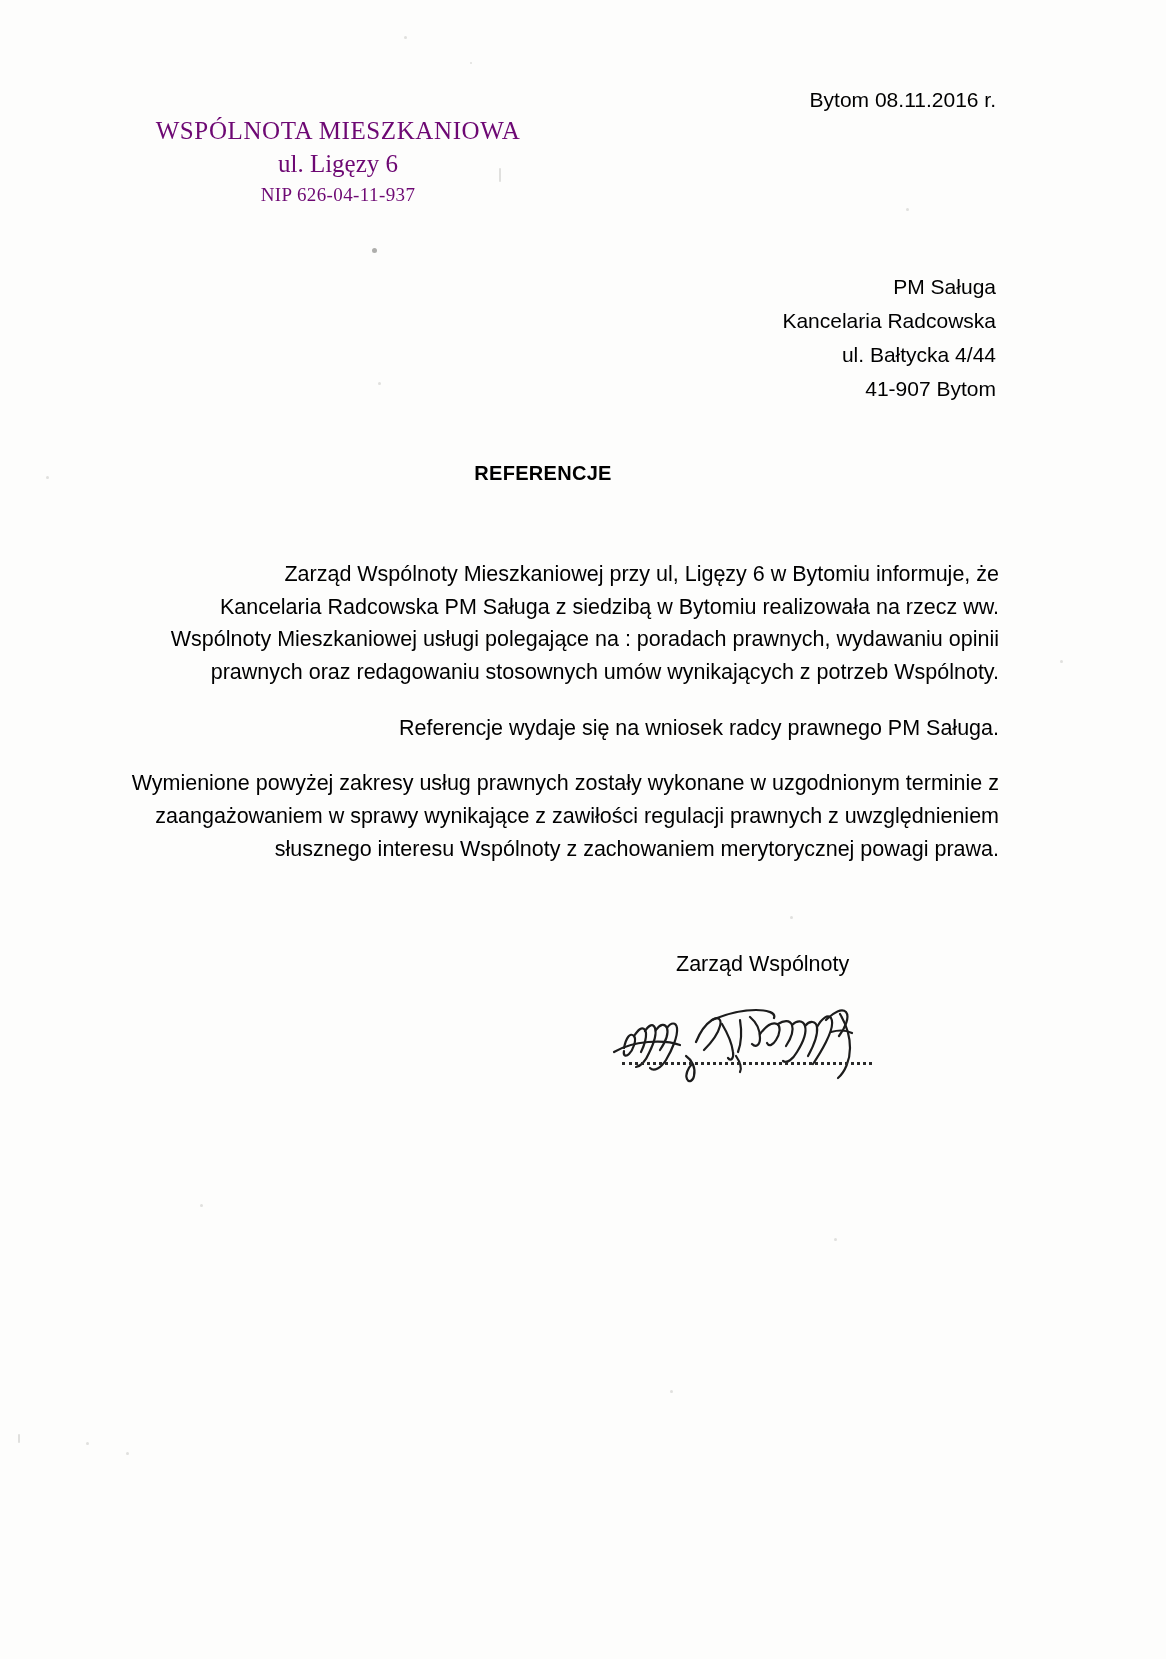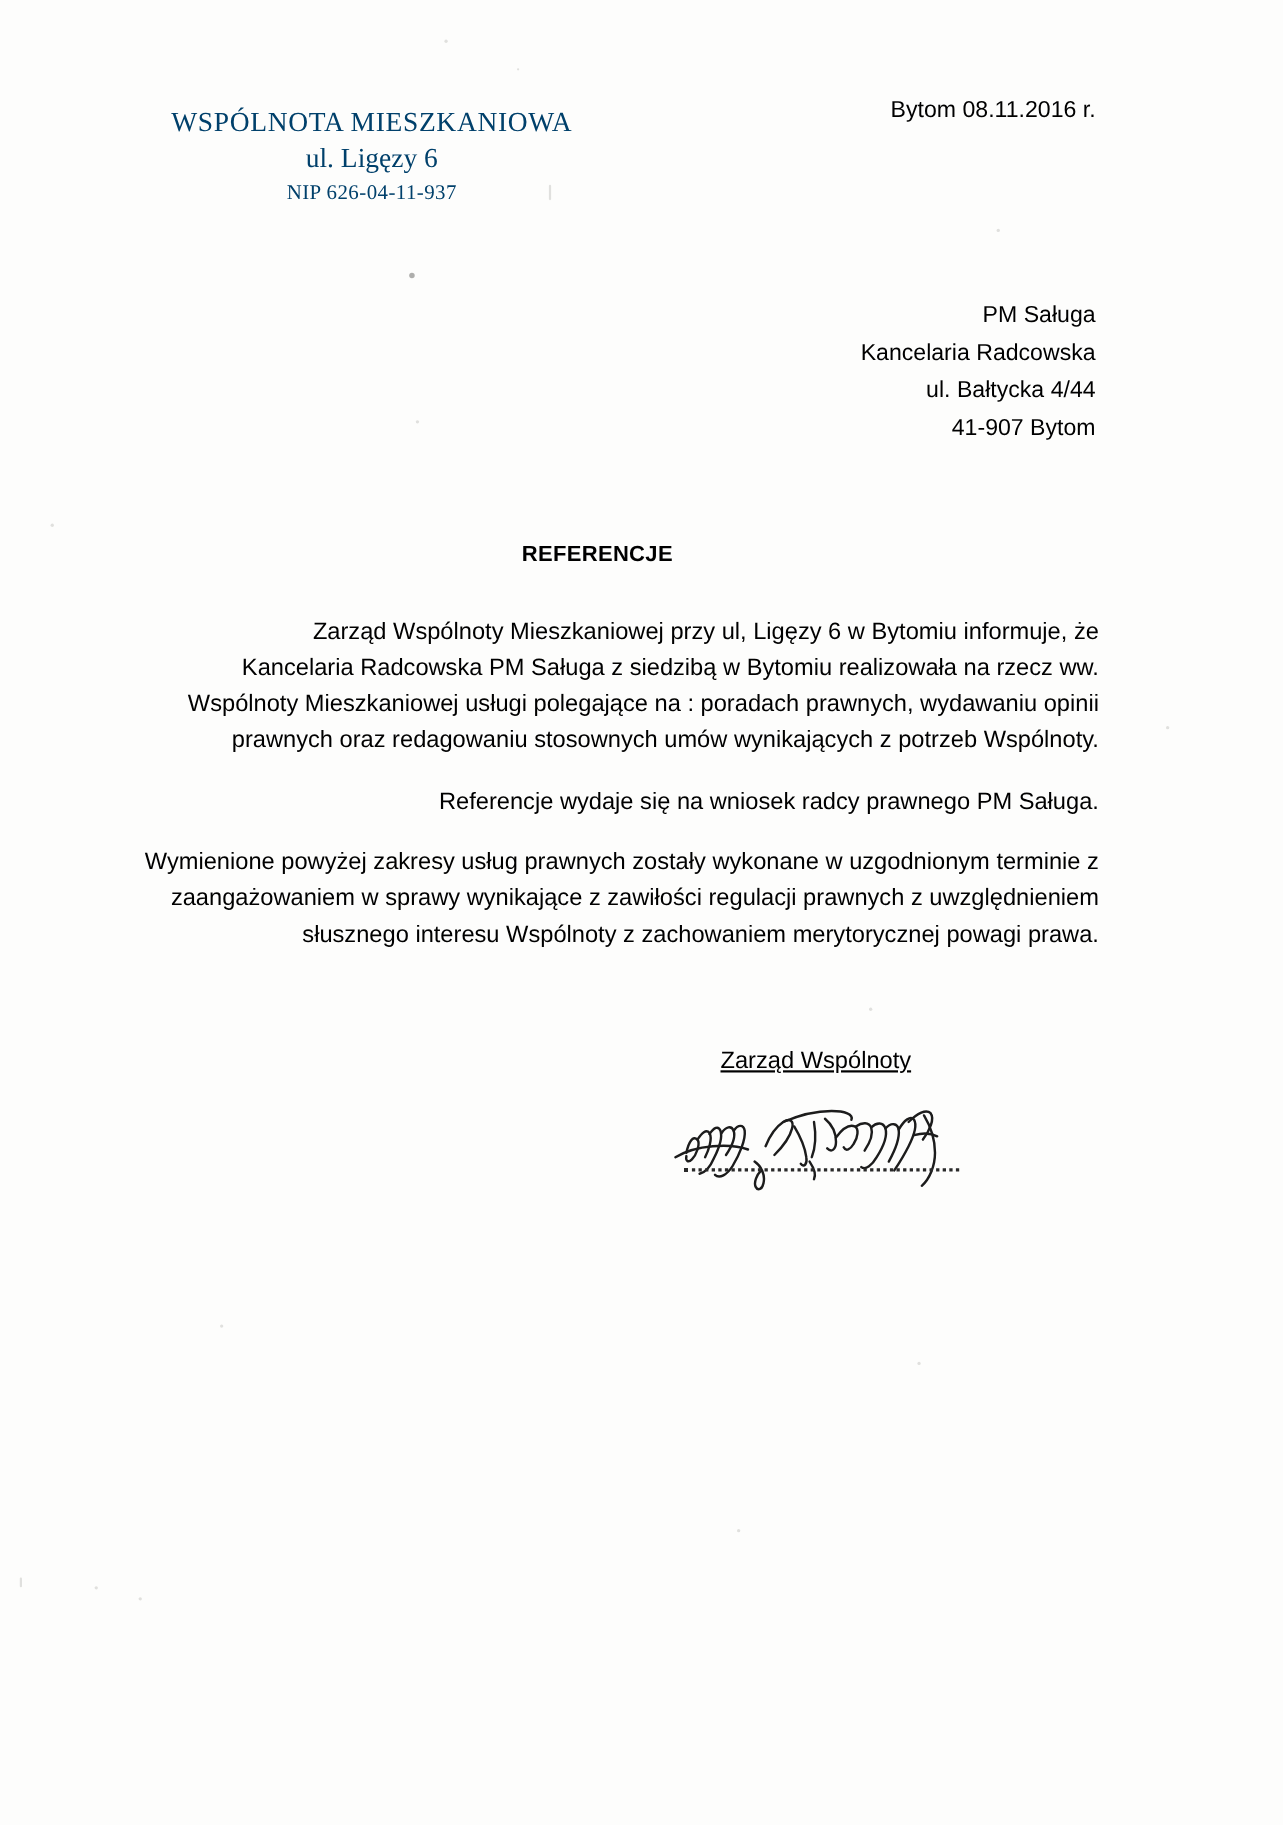--- a/index.html
+++ b/index.html
@@ -22,25 +22,25 @@
     position: absolute;
     background: #c9c9c4;
     border-radius: 50%;
     opacity: .55;
   }
 
   
   .stamp {
     position: absolute;
     left: 128px;
-    top: 96px;
+    top: 115px;
     width: 420px;
     text-align: center;
     font-family: "Liberation Serif", serif;
-    color: #0c4a6e;
+    color: #701a75;
     line-height: 1.28;
     filter: contrast(1.18);
   }
   .stamp-line1 {
     font-size: 25px;
     letter-spacing: .6px;
     white-space: nowrap;
   }
   .stamp-line2 {
     font-size: 19px;
@@ -75,21 +75,21 @@
     font-size: 21px;
     line-height: 1.62;
     margin-top: 12px;
   }
 
   
   .doc-title {
     position: absolute;
     left: 0;
     right: 0;
-    top: 493px;
+    top: 462px;
     text-align: center;
     font-size: 20px;
     font-weight: bold;
     letter-spacing: .3px;
     padding-right: 80px;
   }
 
   
   .body-wrap {
     position: absolute;
@@ -101,25 +101,24 @@
   }
   .para {
     margin: 0 0 23px 4px;
     text-align: right;
   }
   .para.indent { text-indent: 64px; }
 
   
   .closing {
     position: absolute;
-    left: 655px;
+    left: 676px;
     top: 952px;
     font-size: 21.5px;
     white-space: nowrap;
-    text-decoration: underline;
   }
 
   
   .sig-area {
     position: absolute;
     left: 600px;
     top: 990px;
     width: 300px;
     height: 100px;
   }

